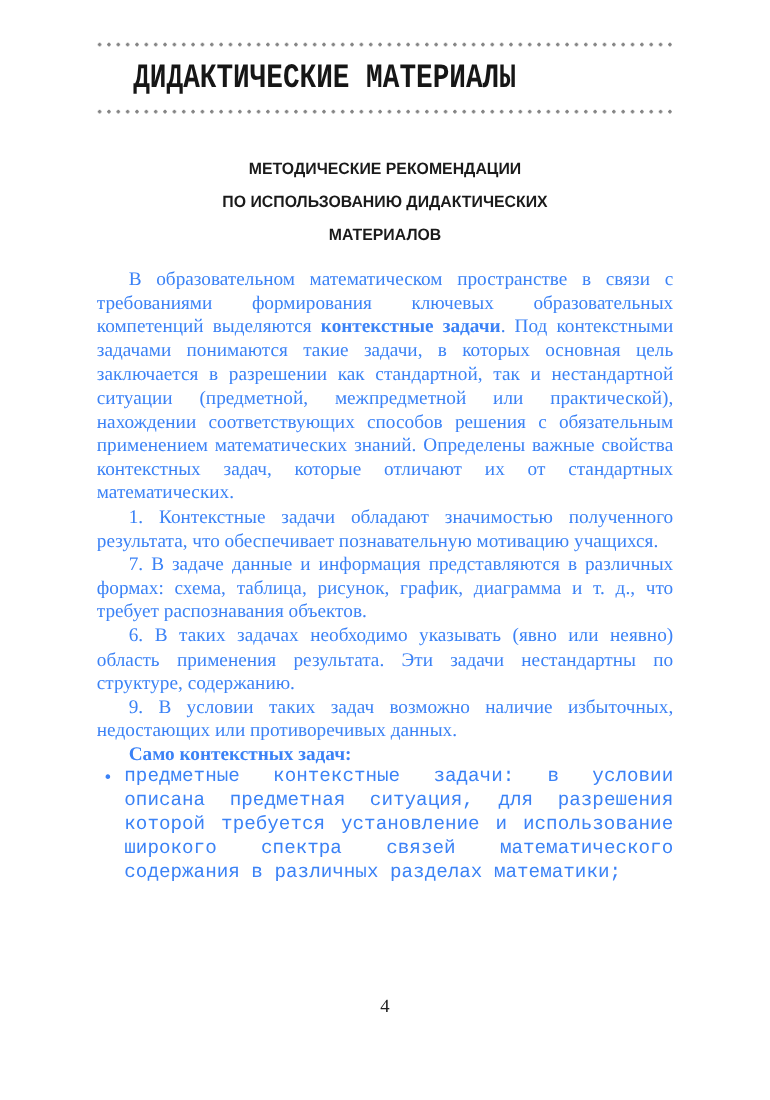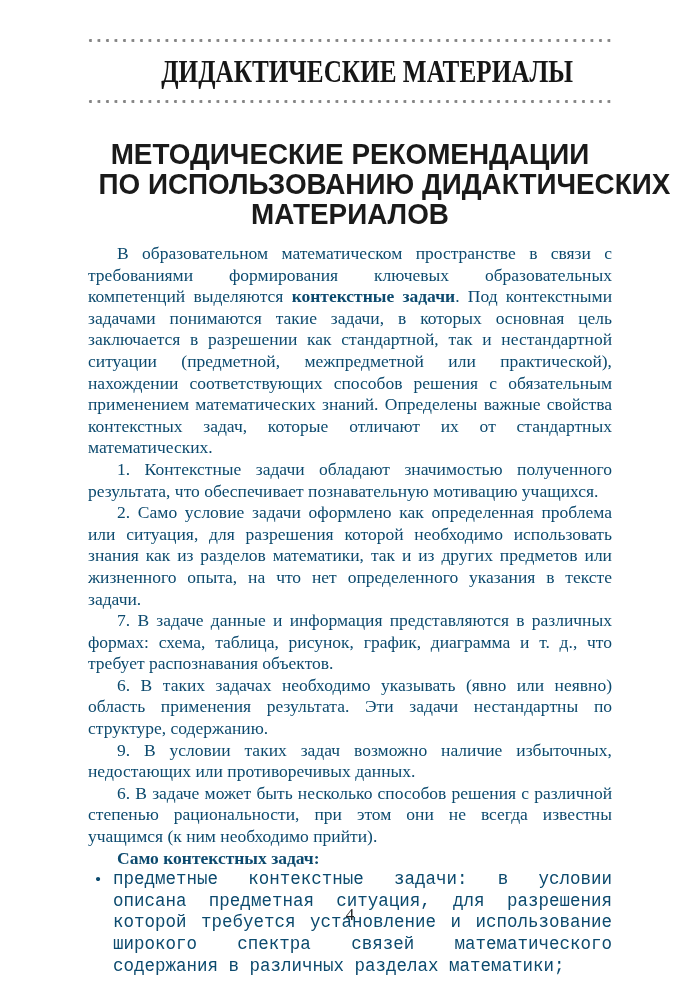--- a/index.html
+++ b/index.html
@@ -23,22 +23,22 @@
   .dotted-rule {
     height: 5px;
     background-image: radial-gradient(circle at 2.5px 2.5px, #858585 1.35px, transparent 1.75px);
     background-size: 8.5px 5px;
     background-repeat: repeat-x;
   }
   .rule-top { margin-top: 38px; }
   .rule-bottom { margin-top: 11px; }
   .band-title {
     margin-top: 13px;
-    text-align: right;
-    font-family: Liberation Serif, serif;
+    text-align: left;
+    font-family: Liberation Mono, monospace;
     font-weight: bold;
     font-size: 30px;
     line-height: 32px;
     letter-spacing: 0px;
     color: #161616;
     white-space: nowrap;
   }
   .band-title .condense {
     display: inline-block;
     transform: scaleX(0.84) scaleY(1.04);
@@ -57,21 +57,21 @@
     display: block;
     transform: scaleX(0.96);
     transform-origin: center;
     white-space: nowrap;
   }
   .body-text {
     margin-top: 9px;
     font-size: 17.5px;
     line-height: 21.6px;
     text-align: justify;
-    color: #0c4a6e;
+    color: #3b82f6;
   }
   .body-text p {
     margin: 0;
     text-indent: 29px;
   }
   .lead-bold { font-weight: bold; }
   ul.bullet-list {
     margin: 0;
     padding: 0;
     list-style: none;
@@ -110,36 +110,34 @@
   <div class="content">
 
     <div class="dotted-rule rule-top"></div>
 
     <div class="band-title">
       <span class="condense">ДИДАКТИЧЕСКИЕ МАТЕРИАЛЫ</span>
     </div>
 
     <div class="dotted-rule rule-bottom"></div>
 
-    <h1 class="section-heading" style="margin-bottom:14px; font-size:29px;">
+    <h1 class="section-heading" style="margin-bottom:14px; font-size:15px;">
       <span class="hl">МЕТОДИЧЕСКИЕ РЕКОМЕНДАЦИИ</span>
       <span class="hl">ПО ИСПОЛЬЗОВАНИЮ ДИДАКТИЧЕСКИХ</span>
       <span class="hl">МАТЕРИАЛОВ</span>
     </h1>
 
     <div class="body-text">
 
       <p><span>В образовательном математическом пространстве в связи с требованиями формирования ключевых образовательных компетенций выделяются </span><span class="lead-bold">контекстные задачи</span><span>. Под контекстными задачами понимаются такие задачи, в которых основная цель заключается в разрешении как стандартной, так и нестандартной ситуации (предметной, межпредметной или практической), нахождении соответствующих способов решения с обязательным применением математических знаний. Определены важные свойства контекстных задач, которые отличают их от стандартных математических.</span></p>
 
       <p>1. Контекстные задачи обладают значимостью полученного результата, что обеспечивает познавательную мотивацию учащихся.</p>
-      <p>2. Само условие задачи оформлено как определенная проблема или ситуация, для разрешения которой необходимо использовать знания как из разделов математики, так и из других предметов или жизненного опыта, на что нет определенного указания в тексте задачи.</p>
       <p>7. В задаче данные и информация представляются в различных формах: схема, таблица, рисунок, график, диаграмма и т. д., что требует распознавания объектов.</p>
       <p>6. В таких задачах необходимо указывать (явно или неявно) область применения результата. Эти задачи нестандартны по структуре, содержанию.</p>
       <p>9. В условии таких задач возможно наличие избыточных, недостающих или противоречивых данных.</p>
-      <p>6. В задаче может быть несколько способов решения с различной степенью рациональности, при этом они не всегда известны учащимся (к ним необходимо прийти).</p>
 
       <p class="lead-bold">Само контекстных задач:</p>
 
       <ul class="bullet-list">
         <li>
           <span class="bullet-marker">•</span>
           <span class="bullet-text">предметные контекстные задачи: в условии описана предметная ситуация, для разрешения которой требуется установление и использование широкого спектра связей математического содержания в различных разделах математики;</span>
         </li>
       </ul>
 

